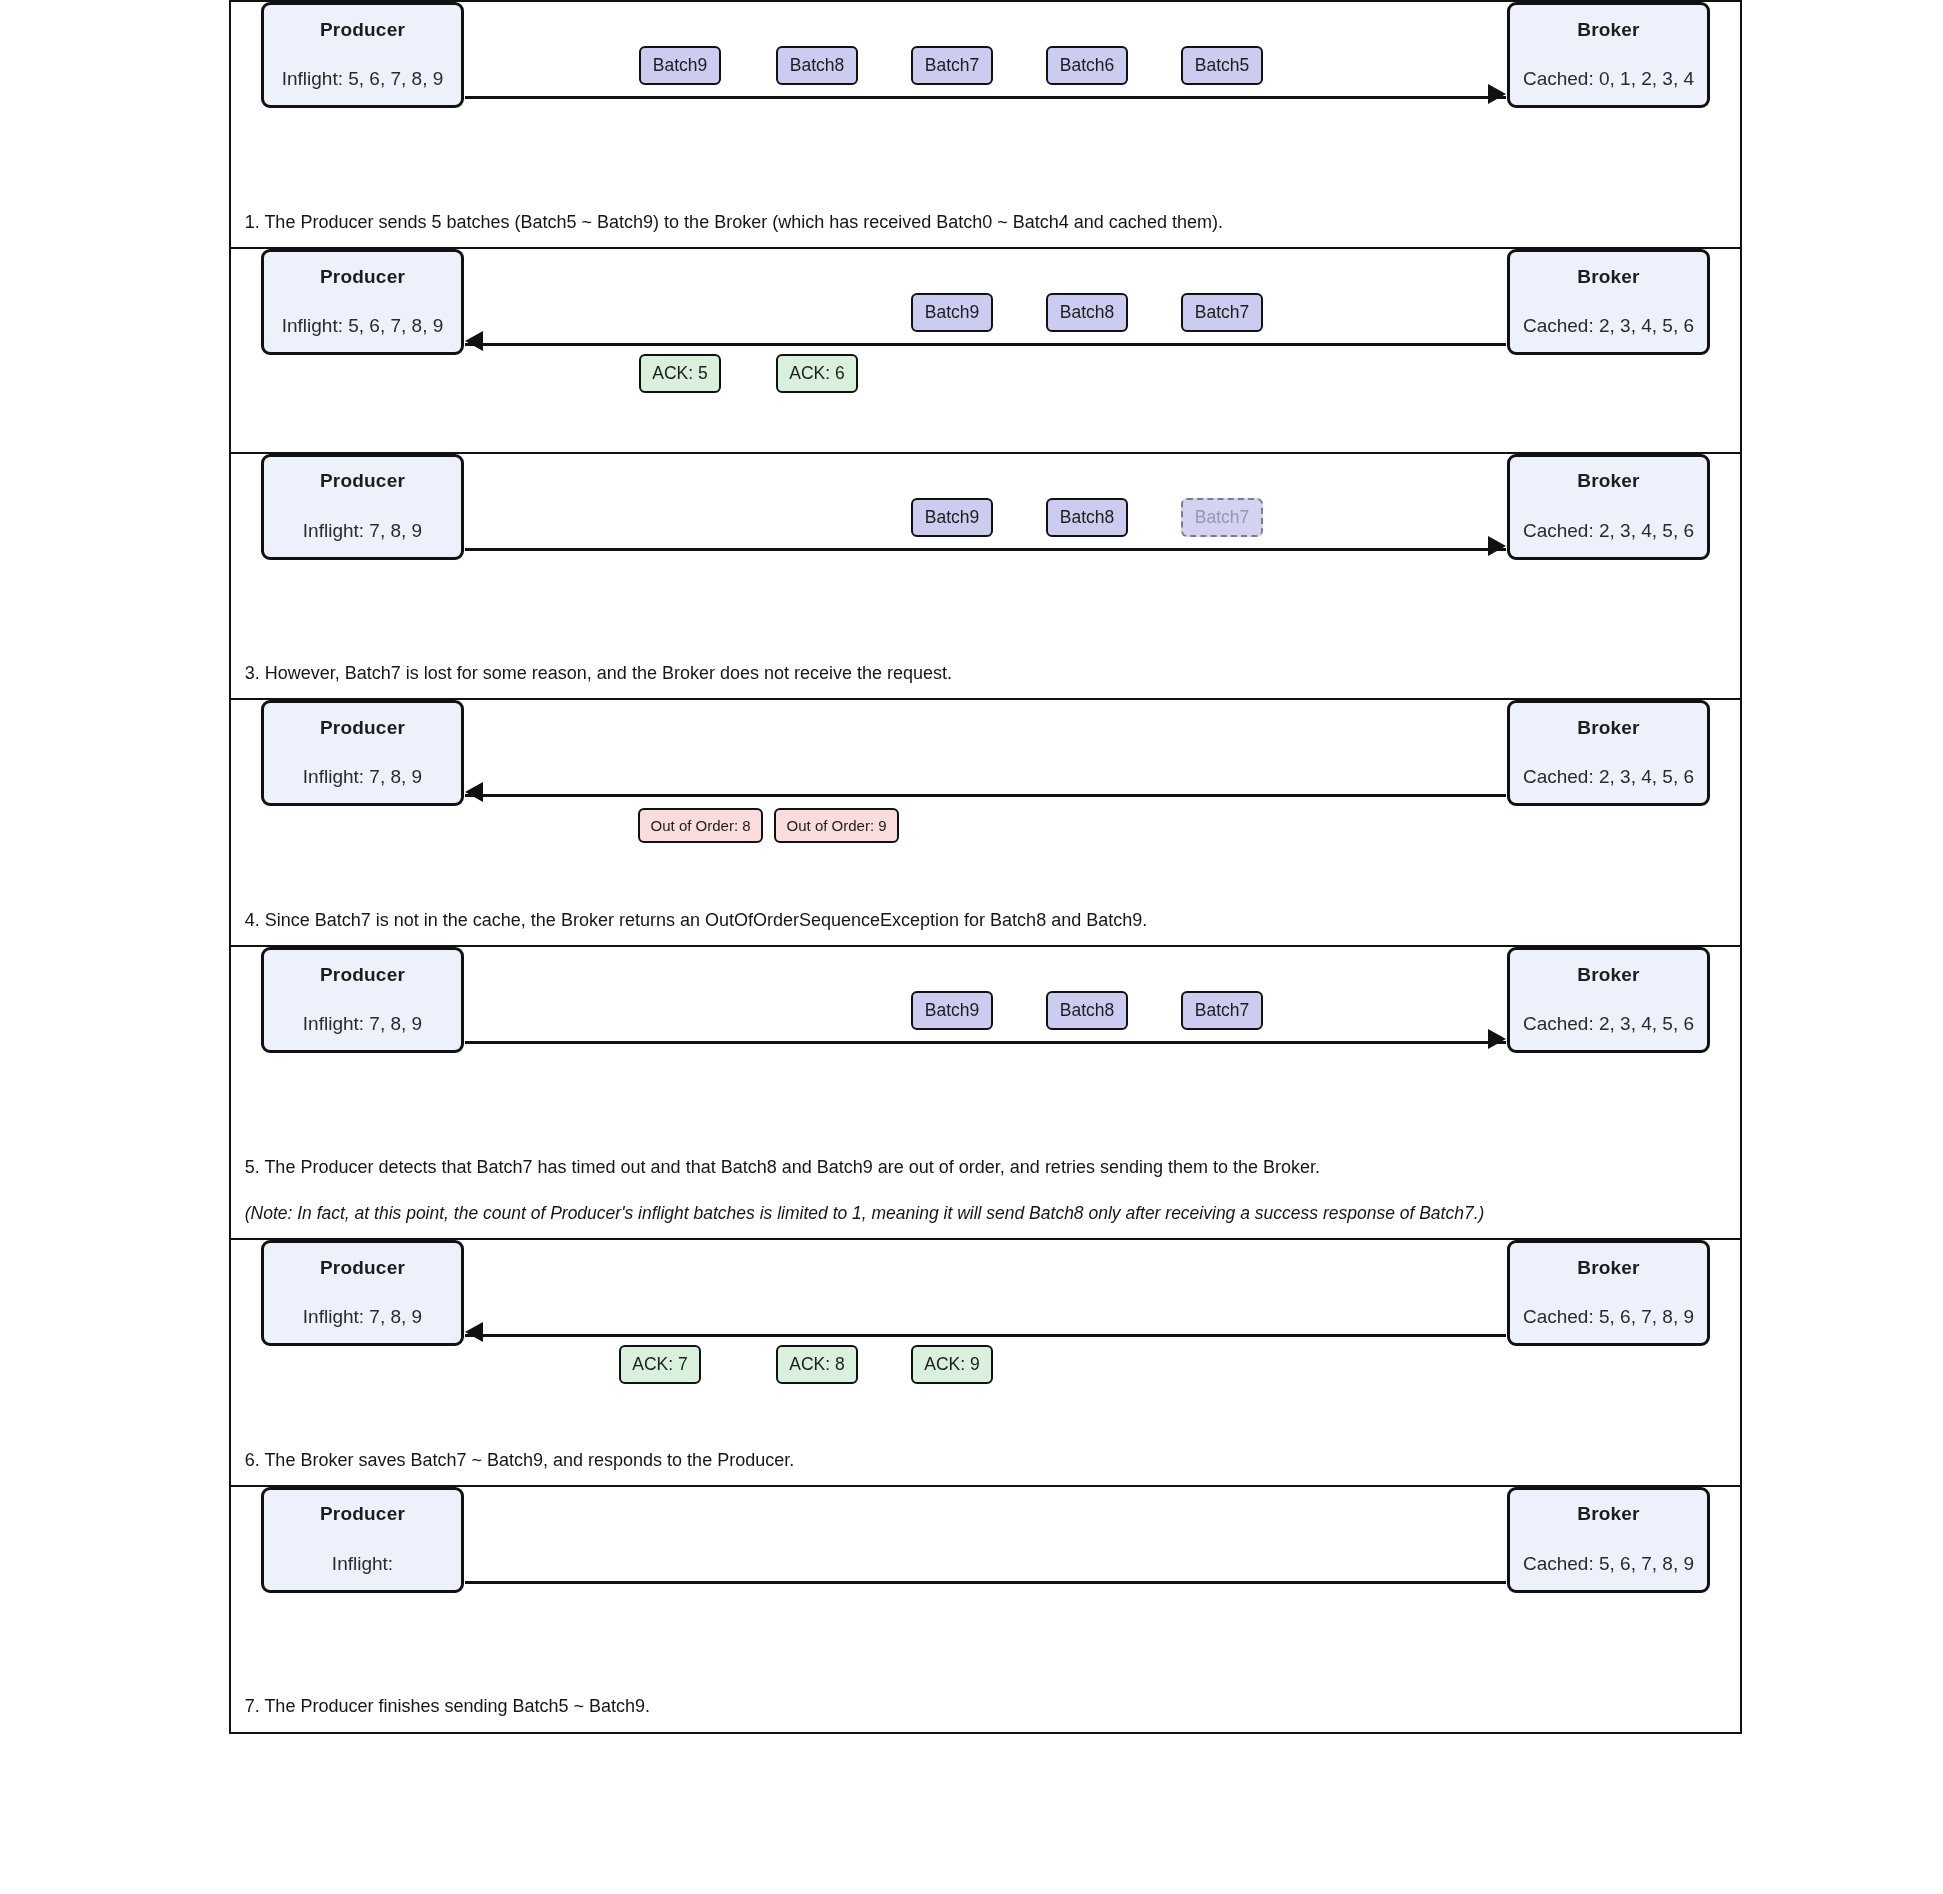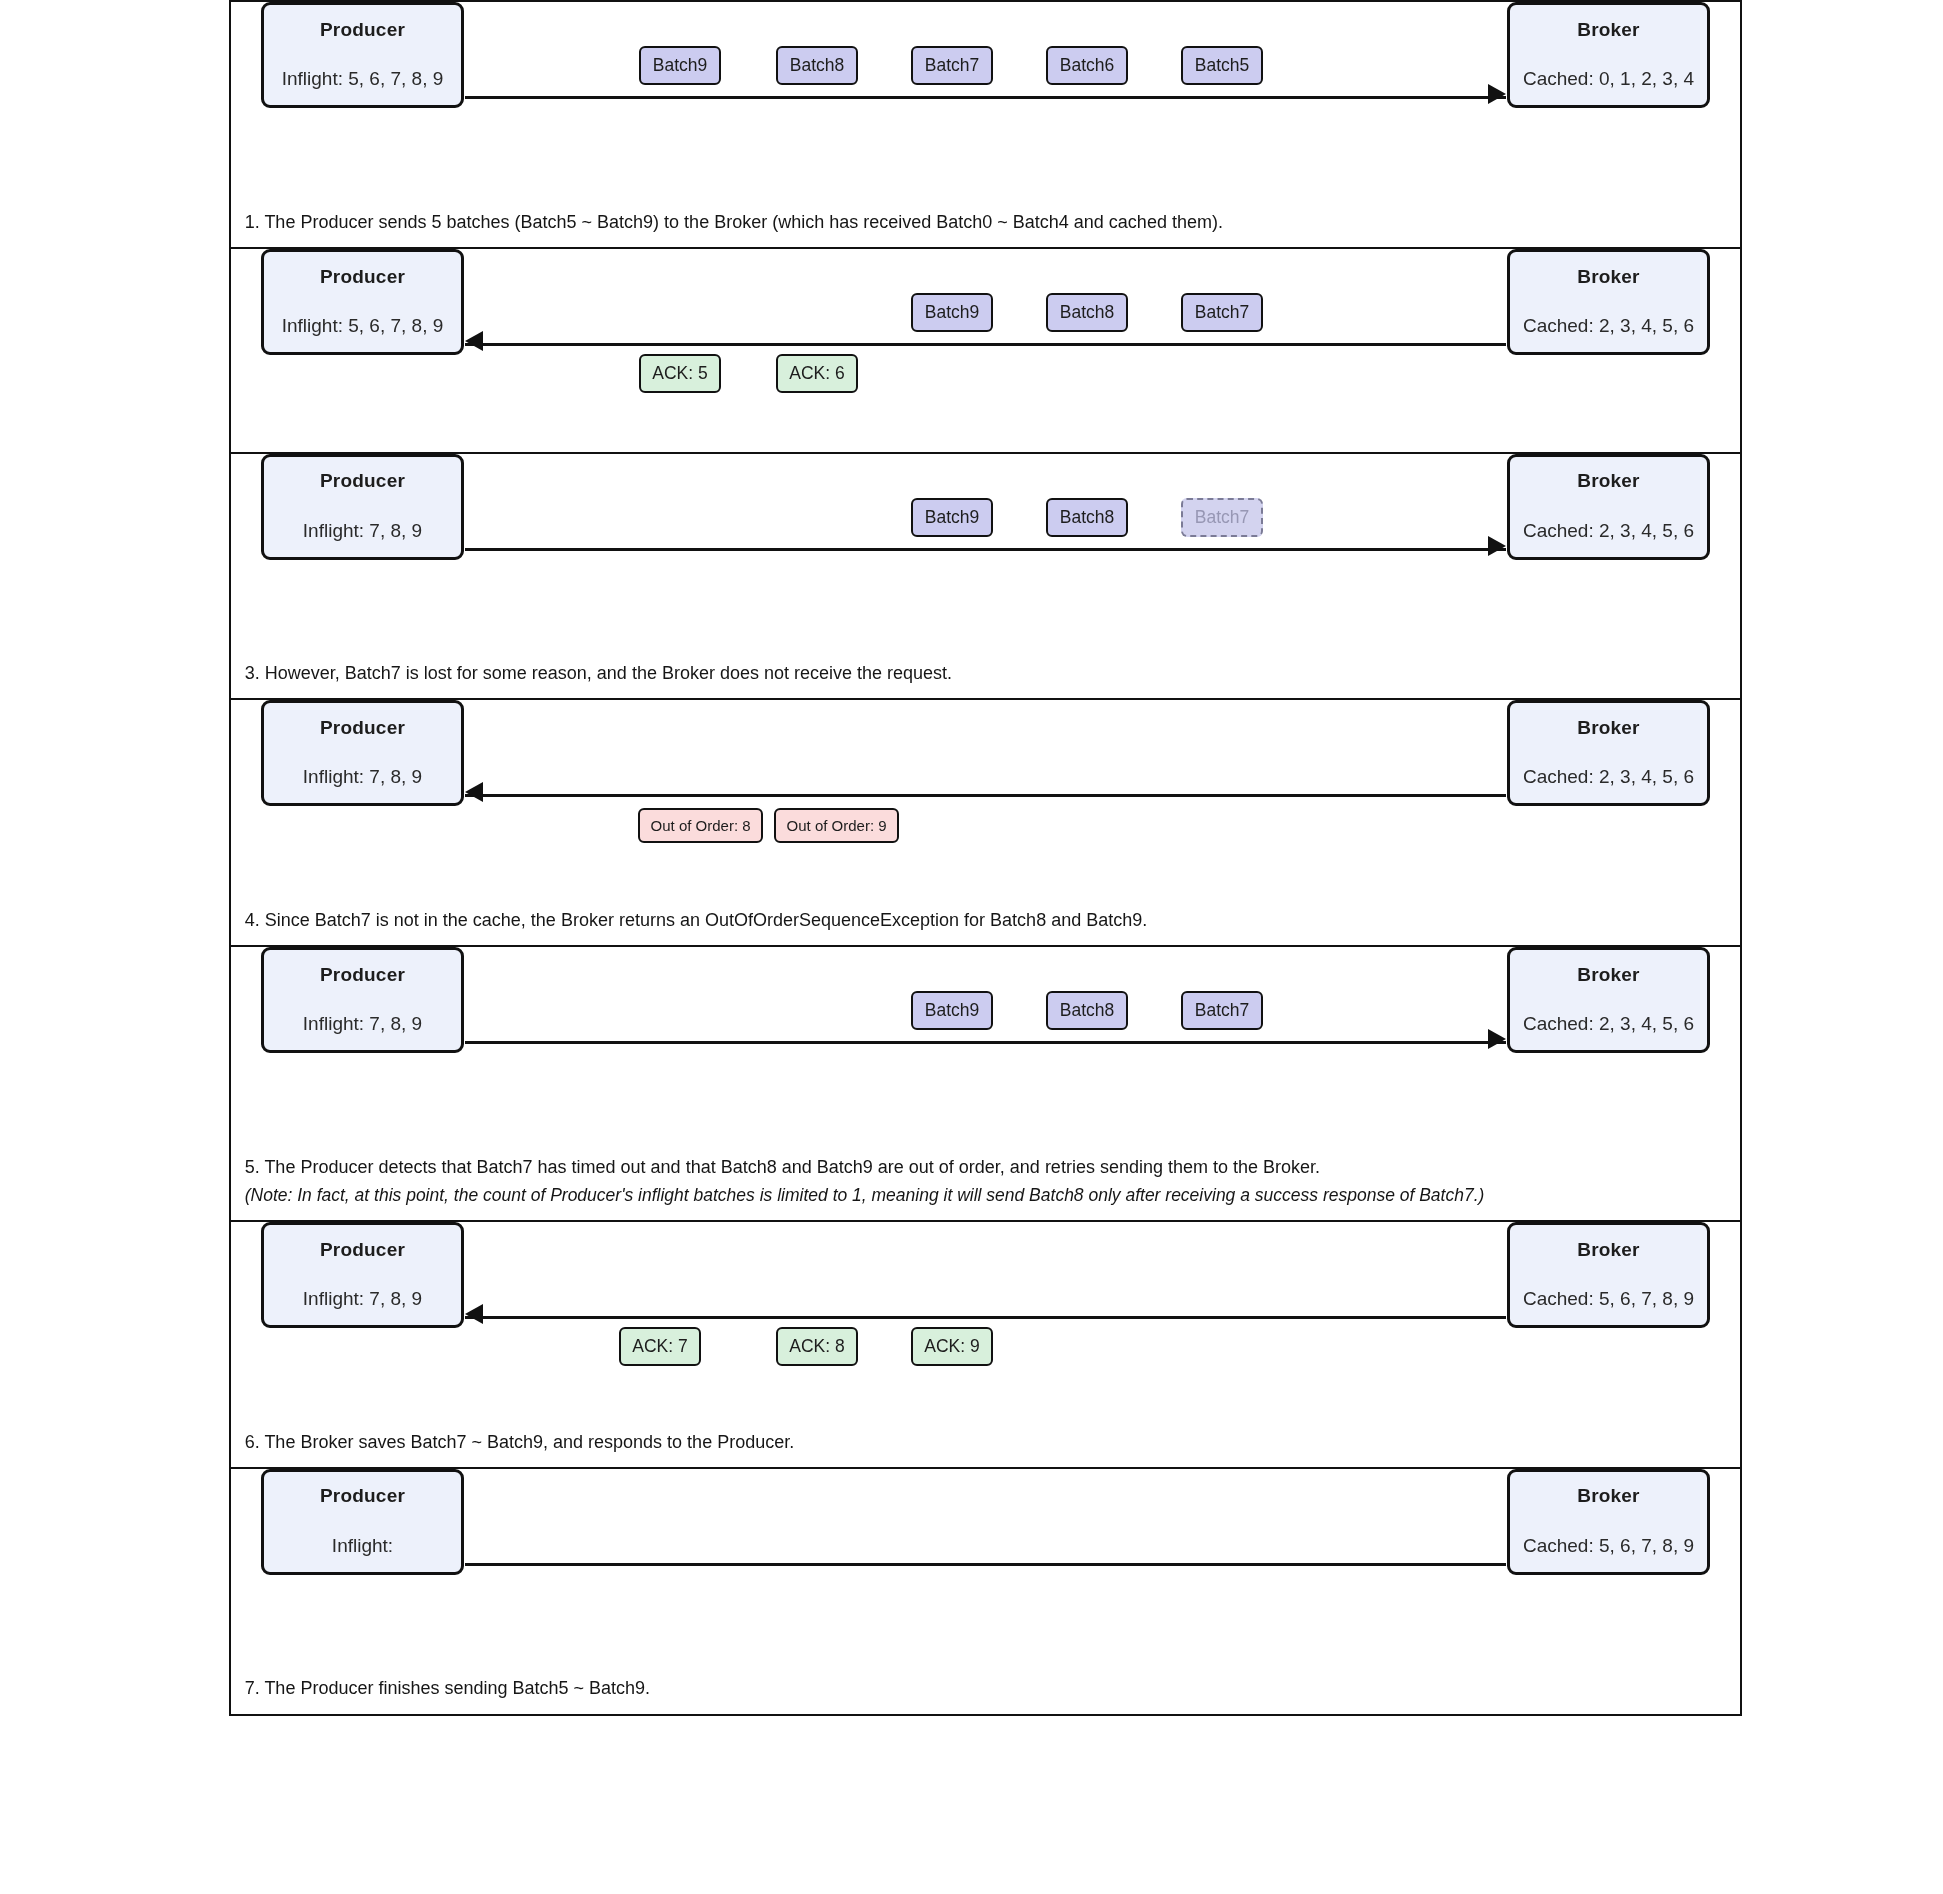--- a/index.html
+++ b/index.html
@@ -128,20 +128,21 @@
     padding: 4.6px 13.7px 12px 13.7px;
     font-size: 18px;
     color: #161616;
     line-height: 1.42;
   }
   .caption .note {
     display: block;
     font-style: italic;
     font-size: 17.5px;
     padding-top: 3px;
+    margin-top: 18px;
   }
 </style>
 </head>
 <body>
 
 <div id="diagram">
     <div class="panel">
       <div class="stage">
         <div class="node producer">
           <div class="title">Producer</div>

